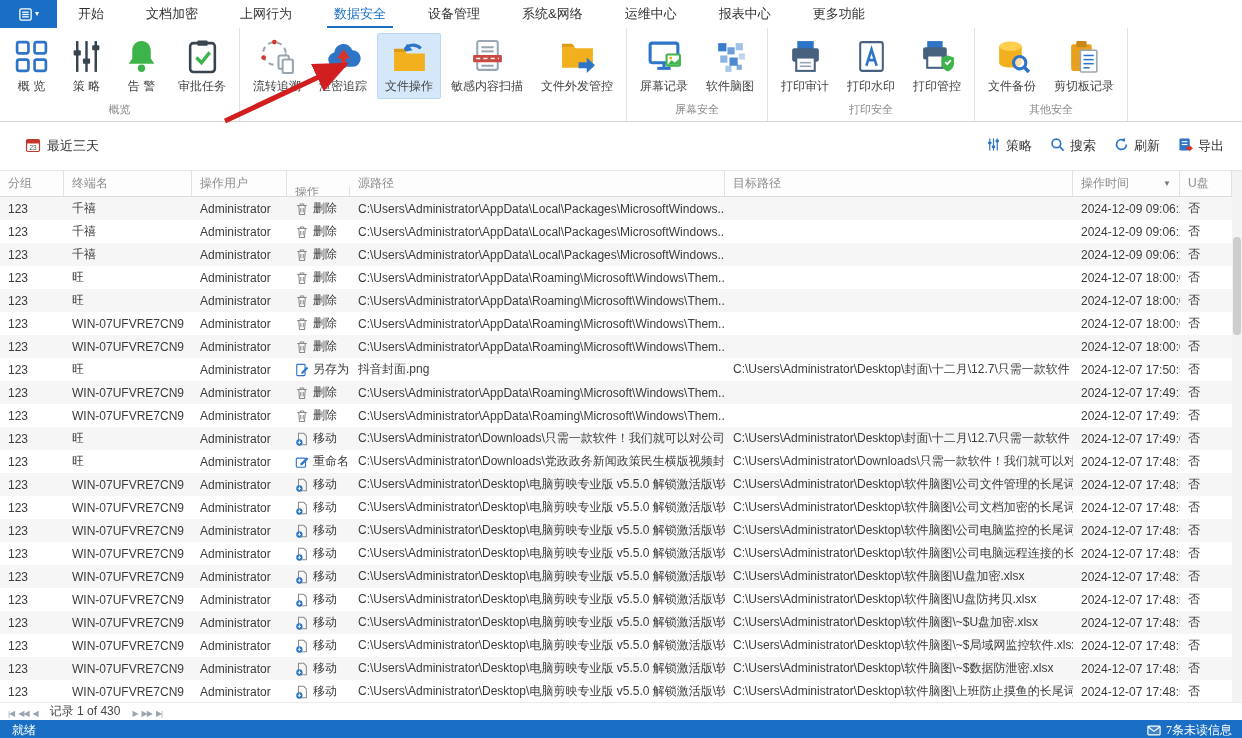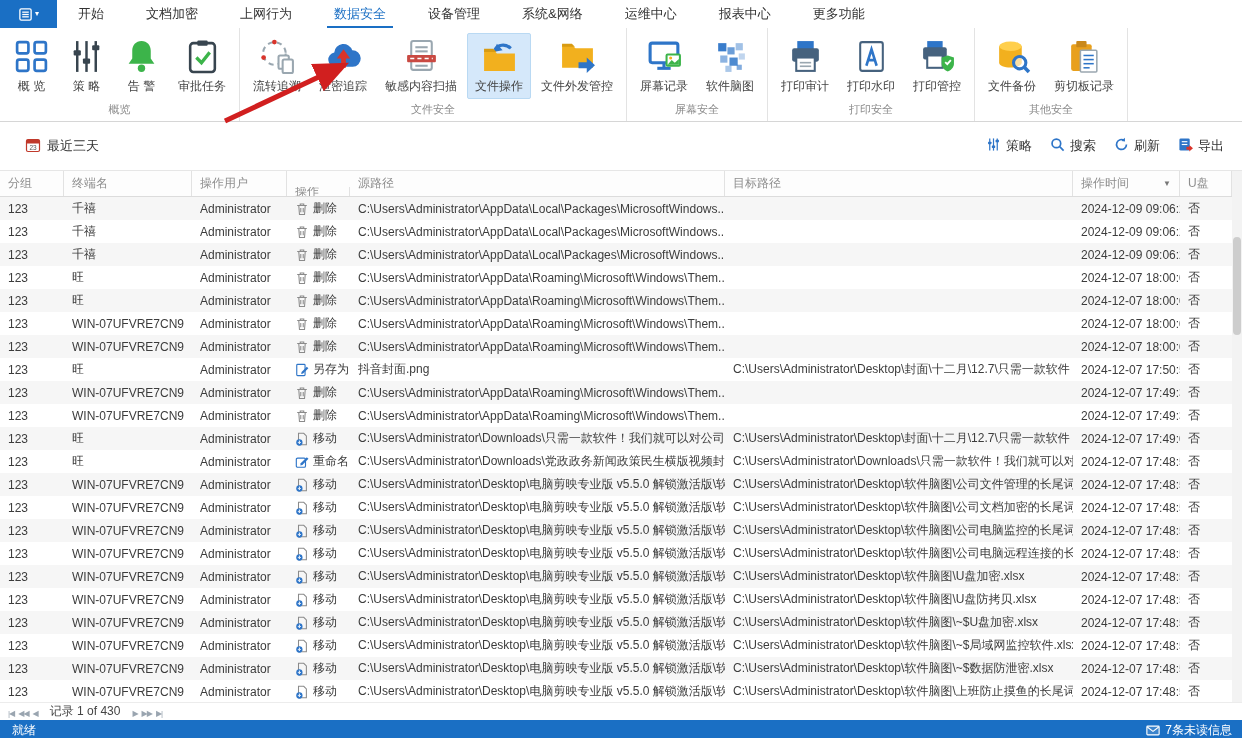--- a/index.html
+++ b/index.html
@@ -48,21 +48,21 @@
   .op-icon { width:14px; height:14px; flex:0 0 14px; }
   .op-icon svg { width:14px; height:14px; display:block; }
   .vscroll { position:absolute; top:0; right:0; width:10px; height:100%; background:#f3f3f3; }
   .vthumb { position:absolute; left:1px; width:8px; top:66px; height:98px; background:#cdcdcd; border-radius:4px; cursor:pointer; }
   
   .pagerbar { height:18px; display:flex; align-items:center; font-size:12px; color:#555; padding-left:6px; gap:10px; border-top:1px solid #ececec; }
   .pager-btn { color:#9aa5b0; font-size:8px; letter-spacing:-1px; cursor:pointer; padding:0 2px; }
   .pager-text { color:#444; }
   
   .statusbar { height:20px; background:var(--accent); color:#fff; display:flex; align-items:center; justify-content:space-between; font-size:12px; padding:0 10px 0 12px; }
-  .status-right { display:flex; align-items:center; gap:5px; cursor:pointer; }
+  .status-right { display:flex; align-items:center; gap:5px; cursor:pointer;font-family:Liberation Serif, serif; }
   .status-right svg { width:14px; height:11px; }
   
   .annotation-arrow { position:absolute; left:0; top:0; width:500px; height:150px; pointer-events:none; z-index:40; }
 </style>
 </head>
 <body style="--accent: #1a6fc4; --arrow-red: #d11f1f; --ribbon-active: #d5e8fa;">
 
 <div class="menubar">
   <div class="app-btn">
     <svg viewBox="0 0 16 16" fill="none" stroke="#fff" stroke-width="1.4">
@@ -144,50 +144,49 @@
             </svg></span>
     <span class="ribbon-label">流转追溯</span>
   </div>
         <div class="ribbon-button">
     <span class="ribbon-icon"><svg viewBox="0 0 36 36">
               <path d="M10 28a7 7 0 0 1-1-13.9A9 9 0 0 1 26.5 12 7.5 7.5 0 0 1 27 28H10z" fill="#2e75c8"></path>
               <path d="M18 11l-6.5 9h4.2v9h4.6v-9h4.2z" fill="#d9342b"></path>
             </svg></span>
     <span class="ribbon-label">泄密追踪</span>
   </div>
+        <div class="ribbon-button active">
+    <span class="ribbon-icon"><svg viewBox="0 0 36 36">
+              <path d="M29 10c-5.5-5-13-3.5-15.5 1.5" stroke="#2e75c8" stroke-width="3" fill="none"></path>
+              <path d="M15.5 5.5l-3.5 8 9-1.5z" fill="#2e75c8"></path>
+              <path d="M3 12h9.5l3 3H33v17H3z" fill="#f2b01e"></path>
+              <path d="M3 10.5h9l3 3H3z" fill="#d89b12"></path>
+            </svg></span>
+    <span class="ribbon-label">文件操作</span>
+  </div>
         <div class="ribbon-button">
     <span class="ribbon-icon"><svg viewBox="0 0 36 36">
               <rect x="8" y="3" width="20" height="28" rx="2" fill="#fff" stroke="#9aa7b0" stroke-width="2"></rect>
               <line x1="12" y1="9" x2="24" y2="9" stroke="#9aa7b0" stroke-width="2"></line>
               <line x1="12" y1="13" x2="24" y2="13" stroke="#9aa7b0" stroke-width="2"></line>
               <rect x="4" y="16.5" width="28" height="7" rx="1" fill="#c94a43"></rect>
               <line x1="7" y1="20" x2="29" y2="20" stroke="#fff" stroke-width="1.5" stroke-dasharray="4 3"></line>
               <line x1="12" y1="27" x2="24" y2="27" stroke="#9aa7b0" stroke-width="2"></line>
             </svg></span>
     <span class="ribbon-label">敏感内容扫描</span>
   </div>
-        <div class="ribbon-button active">
-    <span class="ribbon-icon"><svg viewBox="0 0 36 36">
-              <path d="M29 10c-5.5-5-13-3.5-15.5 1.5" stroke="#2e75c8" stroke-width="3" fill="none"></path>
-              <path d="M15.5 5.5l-3.5 8 9-1.5z" fill="#2e75c8"></path>
-              <path d="M3 12h9.5l3 3H33v17H3z" fill="#f2b01e"></path>
-              <path d="M3 10.5h9l3 3H3z" fill="#d89b12"></path>
-            </svg></span>
-    <span class="ribbon-label">文件操作</span>
-  </div>
         <div class="ribbon-button">
     <span class="ribbon-icon"><svg viewBox="0 0 36 36">
               <path d="M3 7h10l3 3h17v19H3z" fill="#f2b01e"></path>
               <path d="M3 5.5h9.5l3 3H3z" fill="#d89b12"></path>
               <path d="M19 23.5h8v-4.5l8 7.5-8 7.5V29.5h-8z" fill="#2e75c8"></path>
             </svg></span>
     <span class="ribbon-label">文件外发管控</span>
   </div>
       </div>
-    <div class="ribbon-group-label">文件安全</div>
   </div>
     <div class="ribbon-group">
     <div class="ribbon-buttons">
         <div class="ribbon-button">
     <span class="ribbon-icon"><svg viewBox="0 0 36 36" fill="none">
               <rect x="4" y="5" width="27" height="19" rx="2" stroke="#2e75c8" stroke-width="3"></rect>
               <line x1="17.5" y1="24" x2="17.5" y2="29" stroke="#2e75c8" stroke-width="3"></line>
               <line x1="11" y1="29.5" x2="24" y2="29.5" stroke="#2e75c8" stroke-width="3"></line>
               <rect x="20" y="16" width="13" height="11" rx="1" fill="#fff" stroke="#3cb44a" stroke-width="2"></rect>
               <circle cx="24" cy="19.5" r="1.5" fill="#f2b01e"></circle>

